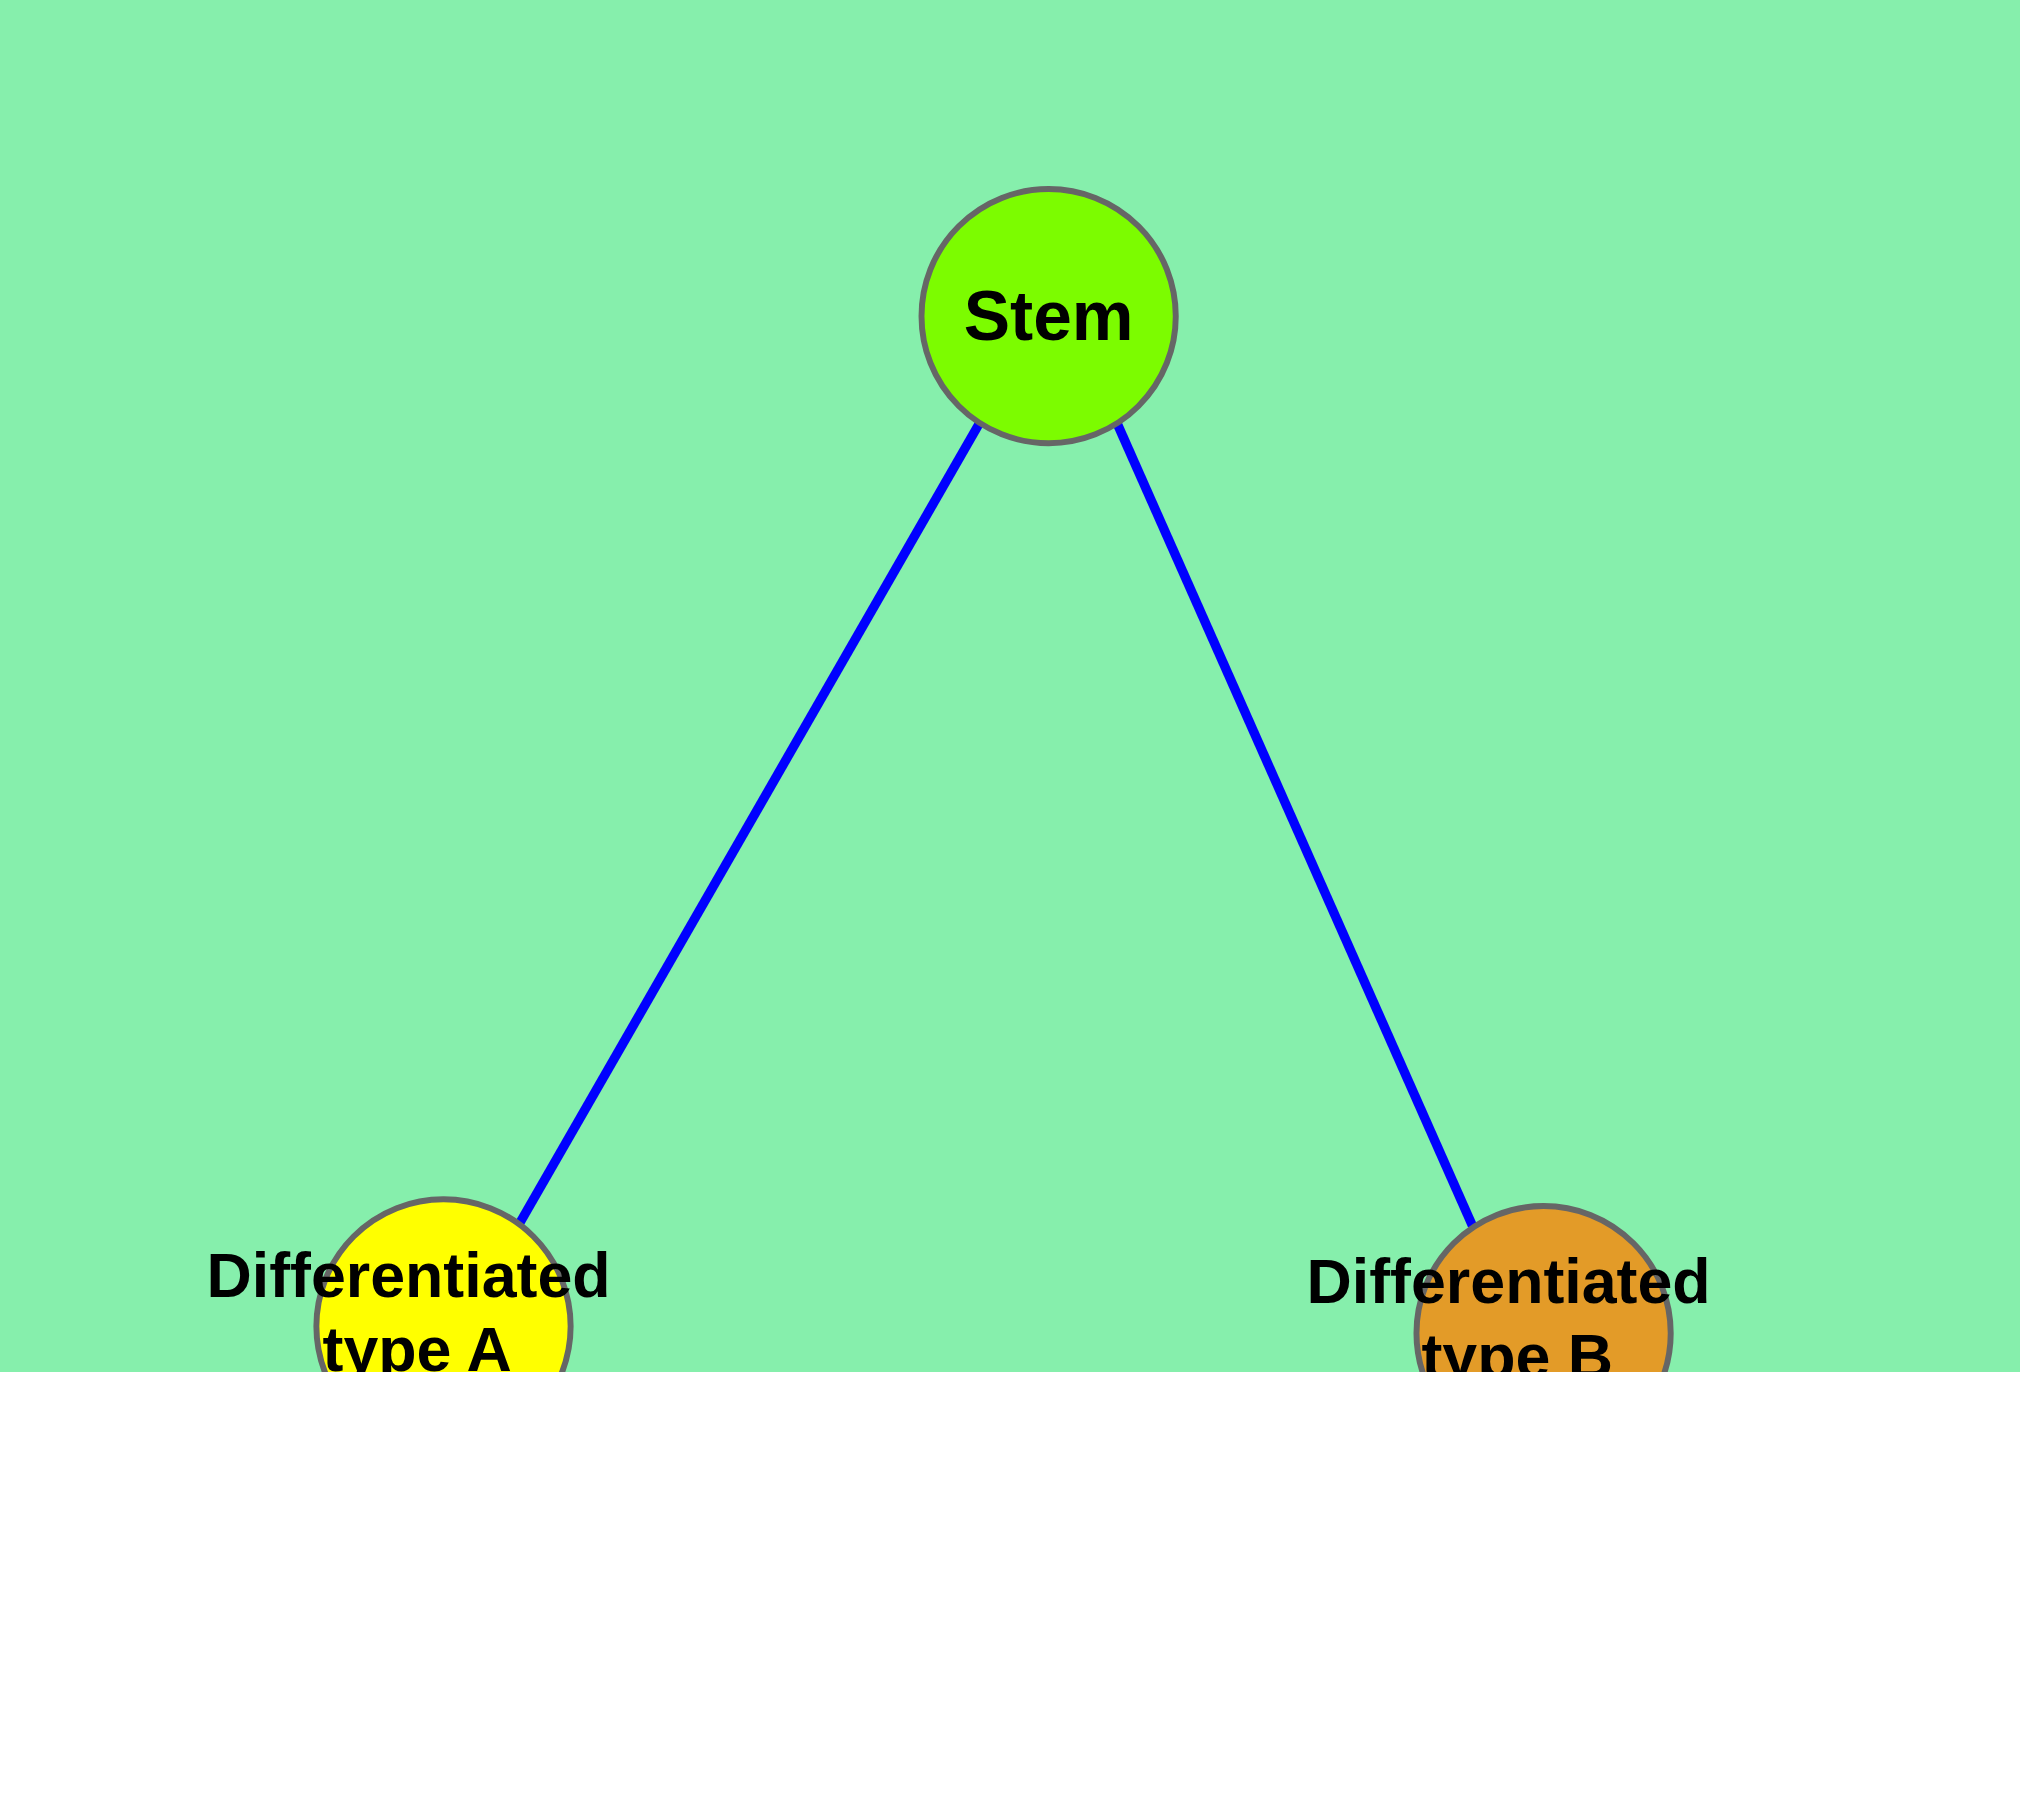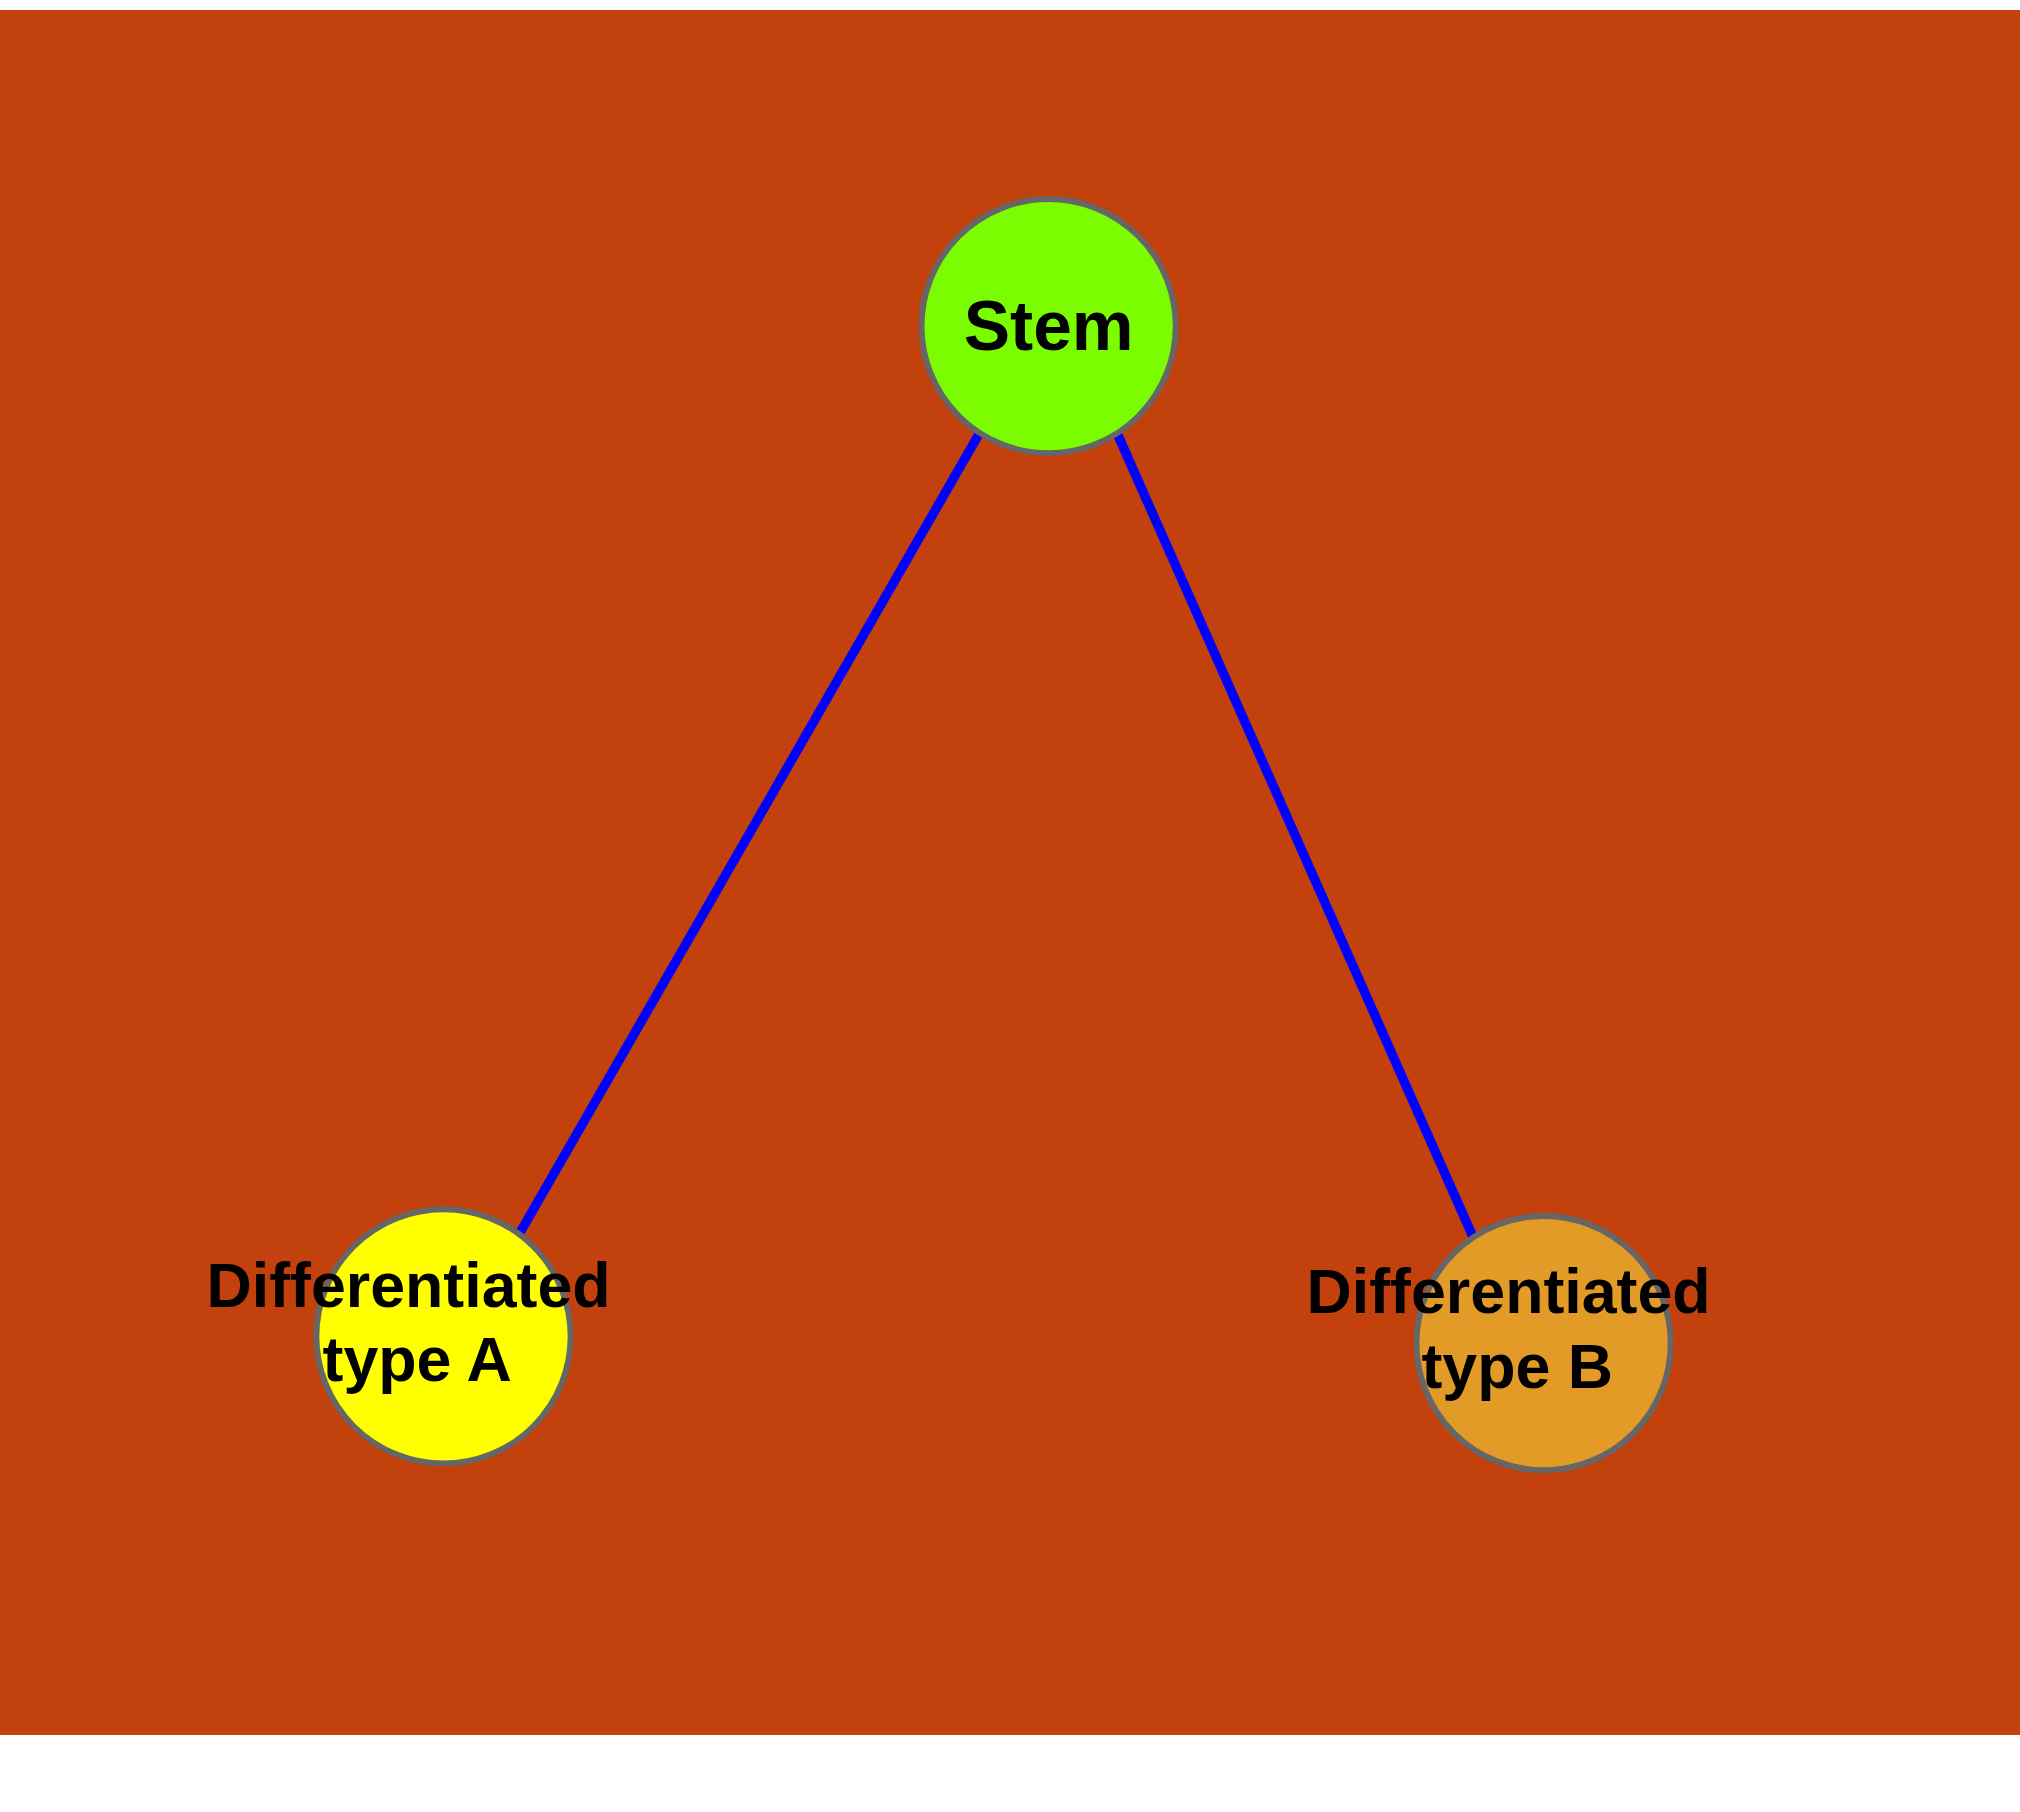--- a/index.html
+++ b/index.html
@@ -38,21 +38,21 @@
   .node-label-multiline {
     font-size: 74px;
   }
   .edge-line {
     stroke-linecap: butt;
   }
 </style>
 </head>
 <body>
 
-<div id="canvas" style="width: 2021px; height: 1725px; background: #c2410c; margin-top: 10px;">
+<div id="canvas" style="width: 2021px; height: 1372px; background: #86efac;">
 
   <svg id="graph-svg" viewBox="0 0 2384 2138" style="width: 2021px; height: 1812px;">
 
     <g>
       <line class="edge-line" x1="1155" y1="500" x2="613" y2="1443" stroke="#0000ff" stroke-width="11"></line>
       <line class="edge-line" x1="1318" y1="500" x2="1737" y2="1446" stroke="#0000ff" stroke-width="11"></line>
     </g>
 
     <g>
 

